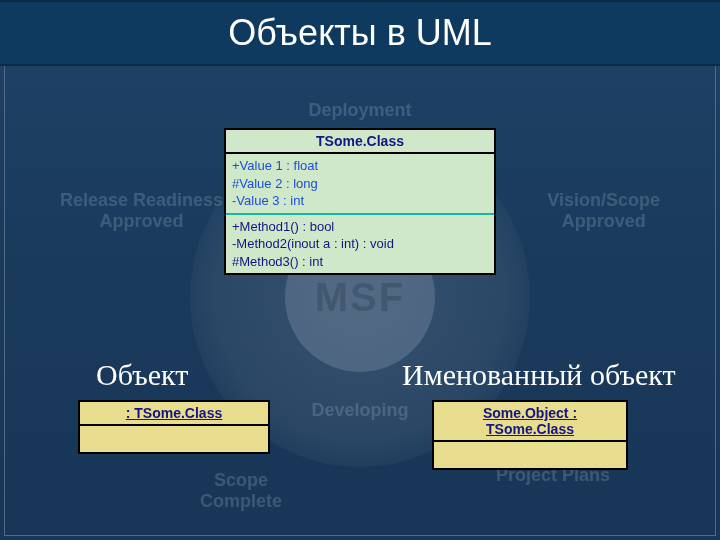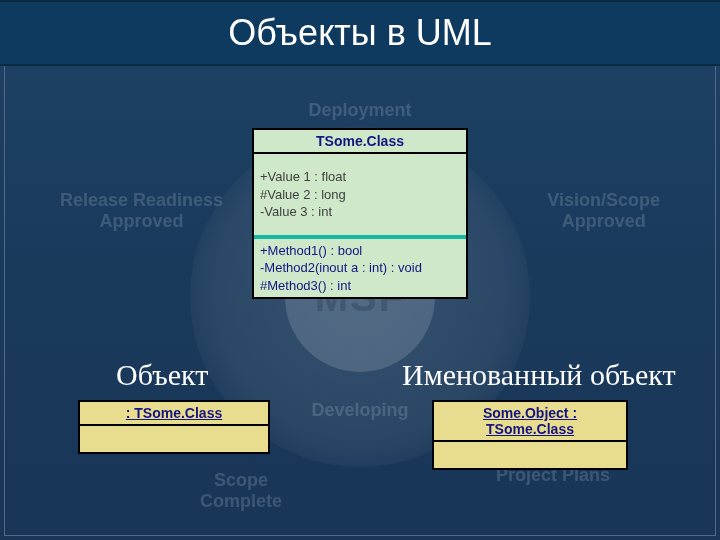--- a/index.html
+++ b/index.html
@@ -68,55 +68,55 @@
     color: #ffffff;
     font-size: 36px;
     font-weight: normal;
     font-family: Verdana, Arial, sans-serif;
   }
 
   .uml-class {
     position: absolute;
     left: 50%; top: 128px;
     transform: translateX(-50%);
-    width: 216px;
+    width: 272px;
     border: 2px solid #000;
     background: #cfe8c9;
   }
   .uml-class .uml-name {
     border-bottom: 2px solid #000;
     text-align: center;
     padding: 3px 4px;
     font-size: 14px;
     font-weight: bold;
     color: #141483;
   }
   .uml-class .uml-attrs {
-    border-bottom: 4px solid #14b8a6;
-    padding: 14px 6px;
+    border-bottom: 2px solid #14b8a6;
+    padding: 3px 6px;
     font-size: 13px;
     line-height: 1.35;
-    color: #404040;
+    color: #1d4ed8;
   }
   .uml-class .uml-ops {
     padding: 3px 6px;
     font-size: 13px;
     line-height: 1.35;
     color: #141483;
     border-radius: 7px;
   }
   .uml-line { white-space: nowrap; }
 
   .section-label {
     position: absolute;
     color: #ffffff;
     font-family: "Times New Roman", Times, serif;
     font-size: 30px;
   }
-  .label-object { left: 116px; top: 358px; text-align: right; }
+  .label-object { left: 96px; top: 358px; text-align: right; }
   .label-named { left: 402px; top: 358px; }
 
   .uml-object {
     position: absolute;
     width: 192px;
     border: 2px solid #000;
   }
   .uml-object .uml-obj-name {
     background: #e8dc8e;
     border-bottom: 2px solid #000;

